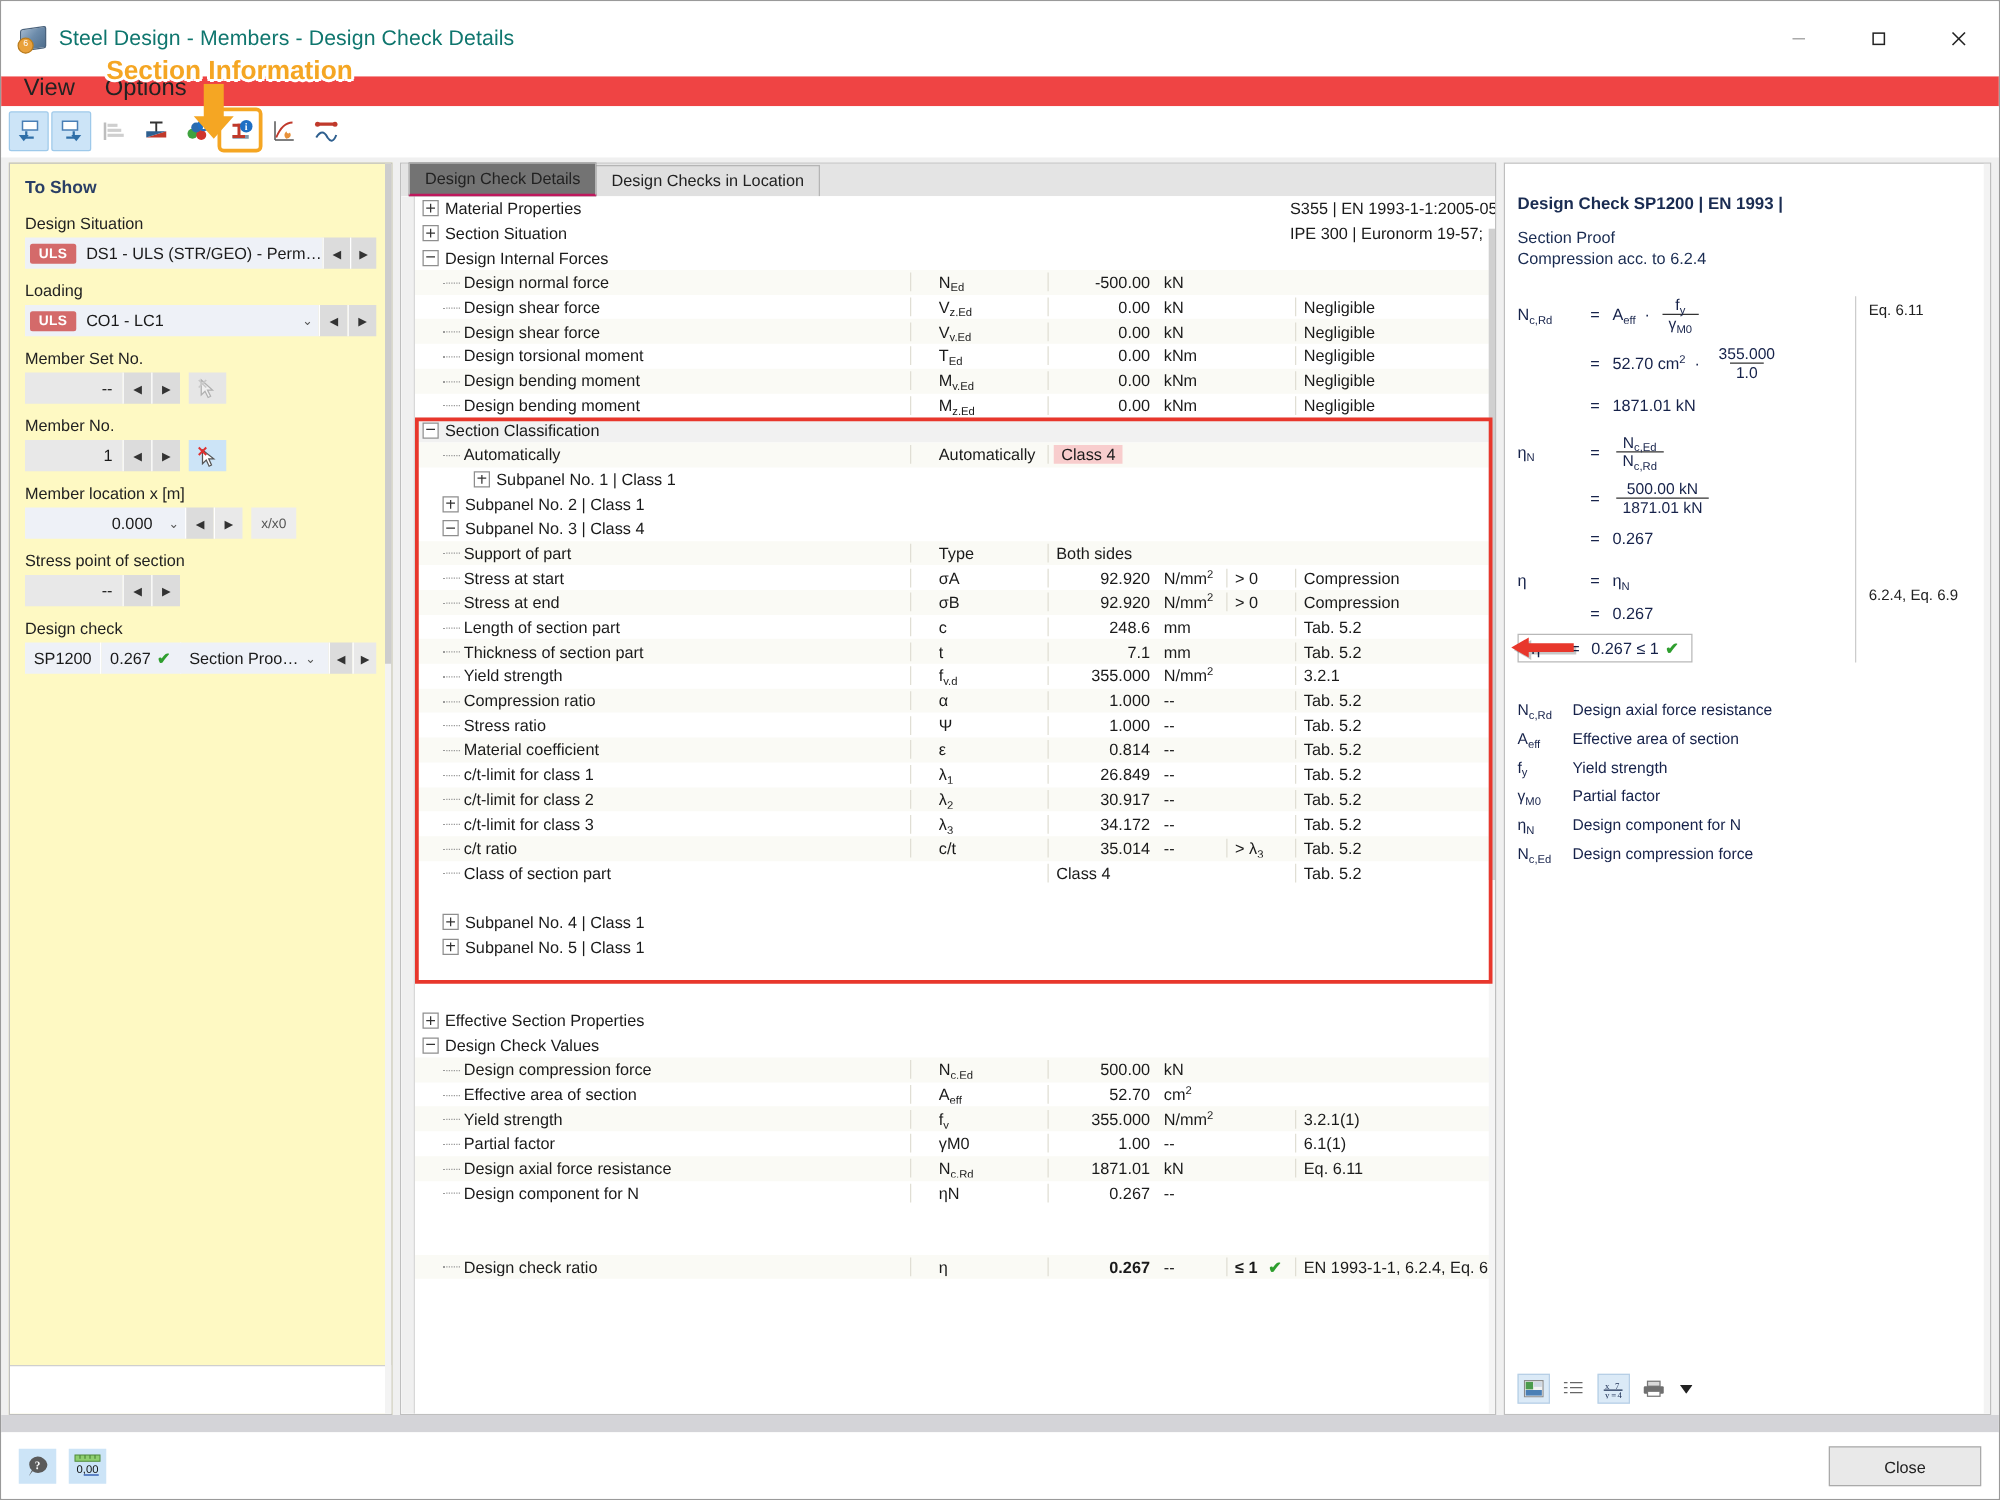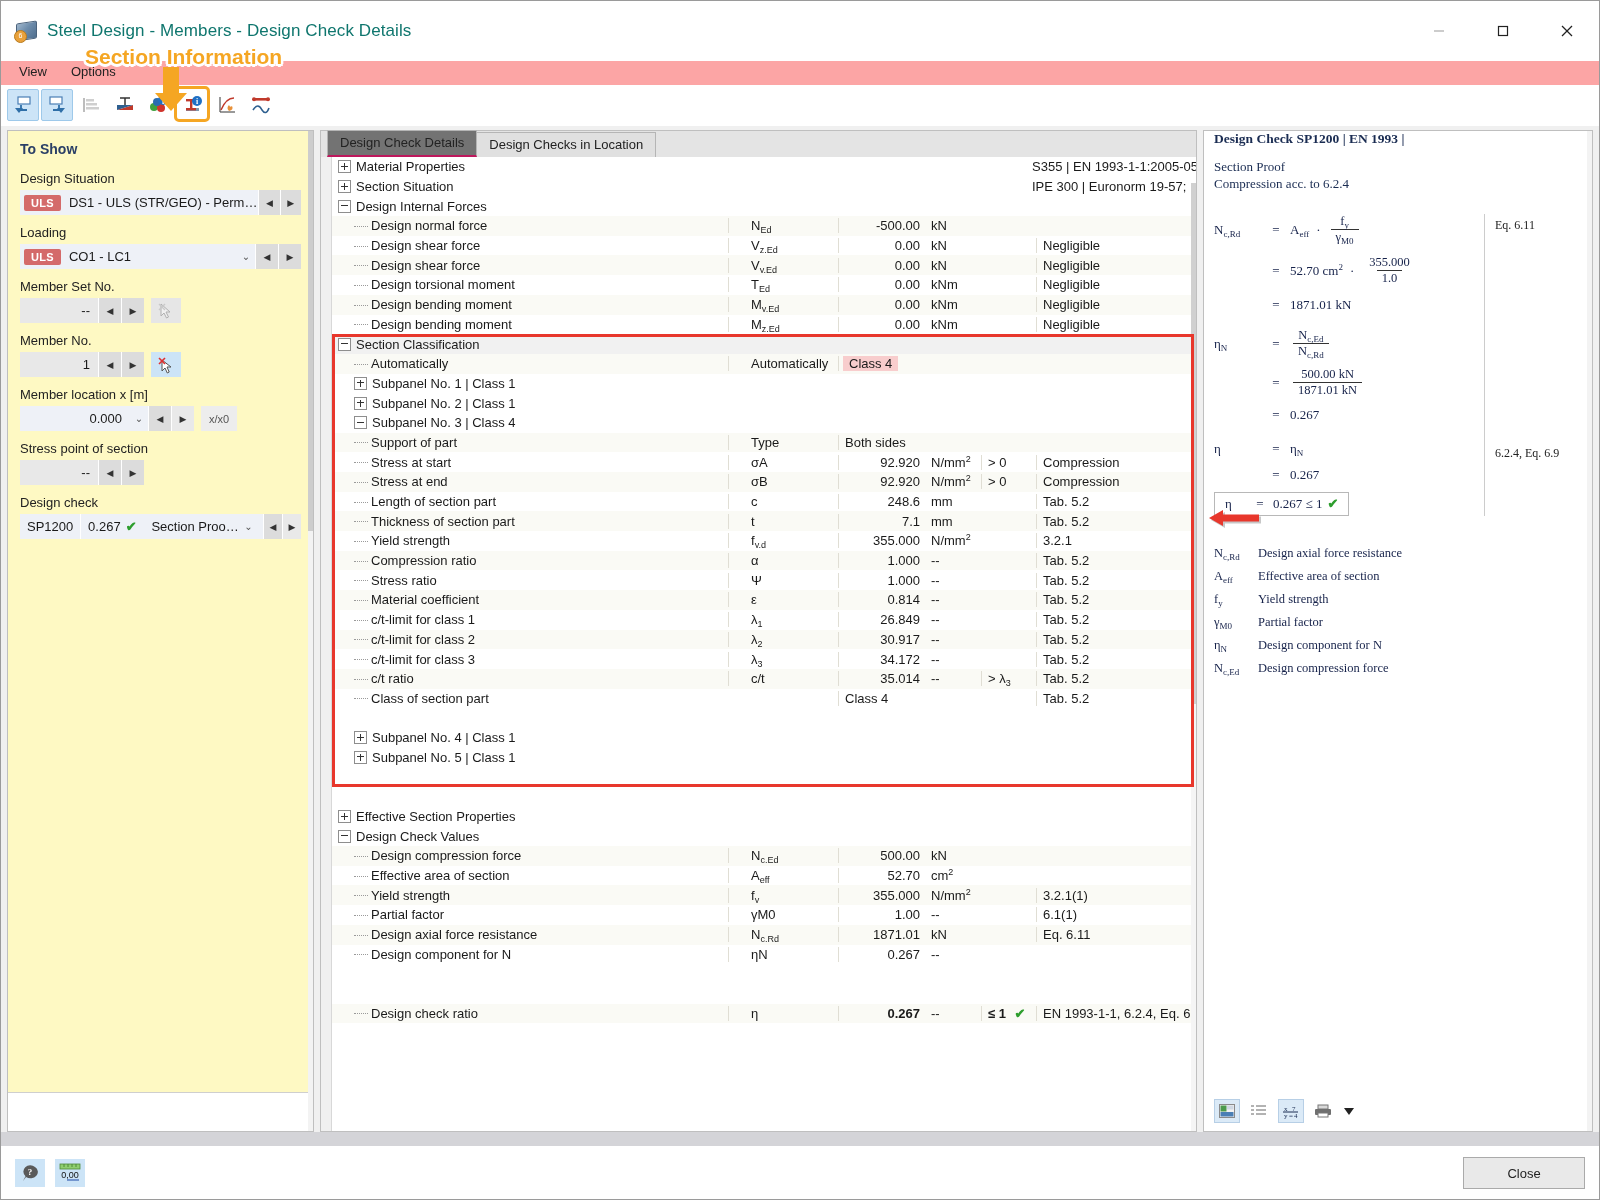--- a/index.html
+++ b/index.html
@@ -47,22 +47,22 @@
     text-shadow:
       -2px -2px 0 #fff, 2px -2px 0 #fff, -2px 2px 0 #fff, 2px 2px 0 #fff,
       0 -2.5px 0 #fff, 0 2.5px 0 #fff, -2.5px 0 0 #fff, 2.5px 0 0 #fff;
     white-space:nowrap;
   }
   .callout-arrow{
     position:absolute;left:150px;top:66px;z-index:39;width:40px;height:44px;
   }
   
   .menubar{
-    height:24px;flex:0 0 24px;display:flex;align-items:flex-start;
-    padding-left:6px;background:#fca5a5;font-size:13px;
+    height:24px;flex:0 0 24px;display:flex;align-items:flex-end;
+    padding-left:6px;background:#ef4444;font-size:19px;
   }
   .menu-item{padding:3px 12px;color:#222;}
   
   .toolbar{
     height:40px;flex:0 0 40px;display:flex;align-items:center;
     padding-left:6px;background:#ffffff;border-bottom:1px solid #ffffff;
   }
   .tb-btn{width:30px;height:30px;margin-right:2px;display:flex;align-items:center;justify-content:center;position:relative;border:1px solid transparent;}
   .tb-btn.active{background:#cce4f7;border:1px solid #9ec9ea;border-radius:2px;}
   .tb-highlight{
@@ -158,21 +158,21 @@
   .classbadge{background:#f8cdcd;padding:1px 6px;}
   .redarrow{position:absolute;left:886px;top:377px;z-index:12;}
   
   .cp-scroll{position:absolute;right:0;top:26px;bottom:0;width:5px;background:#f5f5f5;}
   .cp-scroll i{position:absolute;left:0;top:0;width:5px;height:55%;background:#d0d0d0;display:block;}
   
   .rightpanel{
     width:390px;flex:0 0 390px;background:#ffffff;border:1px solid #bfbfbf;box-sizing:border-box;
     display:flex;flex-direction:column;position:relative;
   }
-  .rp-inner{flex:1 1 auto;padding:0 14px 0 10px;position:relative;min-height:0;font-family:Liberation Serif, serif;}
+  .rp-inner{flex:1 1 auto;padding:24px 14px 0 10px;position:relative;min-height:0;}
   .rp-title{font-size:13.5px;font-weight:bold;color:#1a2c52;margin-bottom:11px;}
   .rp-sub{font-size:13px;color:#1a2c52;line-height:17px;}
   .formula{position:relative;margin-top:22px;font-size:13px;color:#16224a;}
   .fline{display:flex;align-items:center;min-height:22px;}
   .f-lhs{width:48px;flex:0 0 48px;}
   .f-eq{width:28px;flex:0 0 28px;text-align:center;}
   .frac{display:inline-flex;flex-direction:column;align-items:center;vertical-align:middle;margin:0 3px;}
   .frac .num{padding:0 5px;font-size:12.5px;}
   .frac .den{padding:0 5px;border-top:1px solid #333;font-size:12.5px;}
   .eqcol{position:absolute;right:-2px;top:0;width:96px;border-left:1px solid #cccccc;height:100%;padding-left:10px;box-sizing:border-box;font-size:12px;color:#222;}
@@ -547,21 +547,21 @@
               <div class="tcell-sym">Automatically</div>
               <div class="tcell-val" style="text-align:left;padding-left:4px;">
                 <span class="classbadge">Class 4</span>
               </div>
               <div class="tcell-unit"></div>
               <div class="tcell-cmp" style="border-left:none;"></div>
               <div class="tcell-note" style="border-left:none;"></div>
             </div>
 
             <div class="trow">
-              <div class="tcell-label ind1" style="flex:0 0 700px;padding-left:22px;">
+              <div class="tcell-label ind1" style="flex:0 0 700px;padding-left:22px;margin-left:25px;">
                 <span class="exp plus"></span>
                 <span>Subpanel No. 1 | Class 1</span>
               </div>
             </div>
             <div class="trow">
               <div class="tcell-label ind1" style="flex:0 0 700px;padding-left:22px;">
                 <span class="exp plus"></span>
                 <span>Subpanel No. 2 | Class 1</span>
               </div>
             </div>

